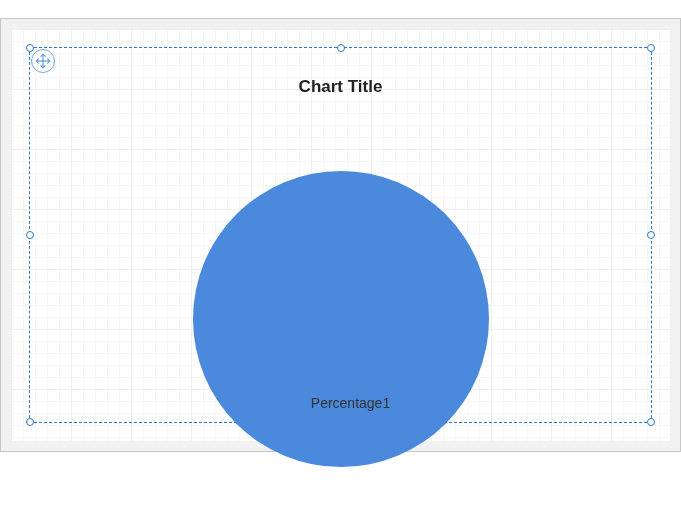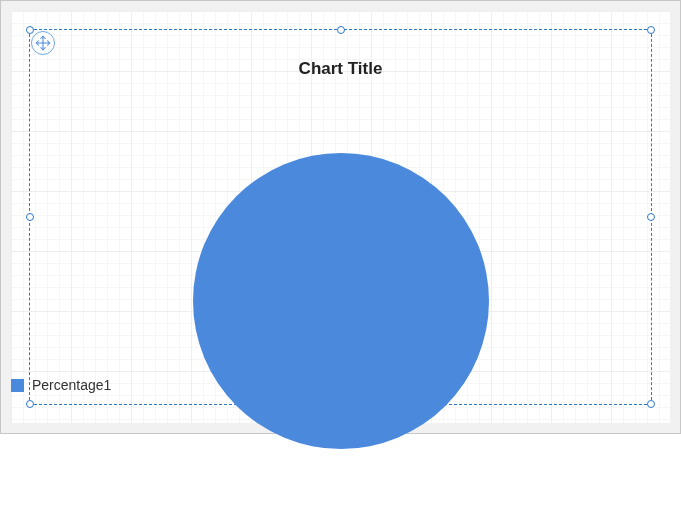--- a/index.html
+++ b/index.html
@@ -4,20 +4,21 @@
   <style>
     * { box-sizing: border-box; margin: 0; padding: 0; }
     html, body { width: 681px; height: 532px; overflow: hidden; font-family: "Segoe UI", Arial, sans-serif; }
 
     .canvas {
       width: 681px;
       height: 434px;
       background: #f1f1f1;
       position: relative;
       border: 1px solid #c7c7c7;
+      margin-top: 18px;
     }
 
     
     .inner {
       position: absolute;
       left: 10px; top: 10px; right: 10px; bottom: 10px;
       background: #ffffff;
       background-image:
         linear-gradient(to right, #eeeeee 1px, transparent 1px),
         linear-gradient(to bottom, #eeeeee 1px, transparent 1px),
@@ -82,21 +83,21 @@
     }
     .pie {
       width: 100%; height: 100%;
       border-radius: 50%;
       background: conic-gradient(var(--c0) 0deg 360deg);
     }
 
     .legend {
       position: absolute;
       bottom: 30px; left: 0; right: 1px;
-      display: flex; align-items: center; 
+      display: flex; align-items: center; justify-content: center;
       gap: 8px;
       font-size: 14px;
       color: #333;
     }
     .legend-swatch {
       width: 13px; height: 13px;
       display: inline-block;
     }
   </style>
 </head>

